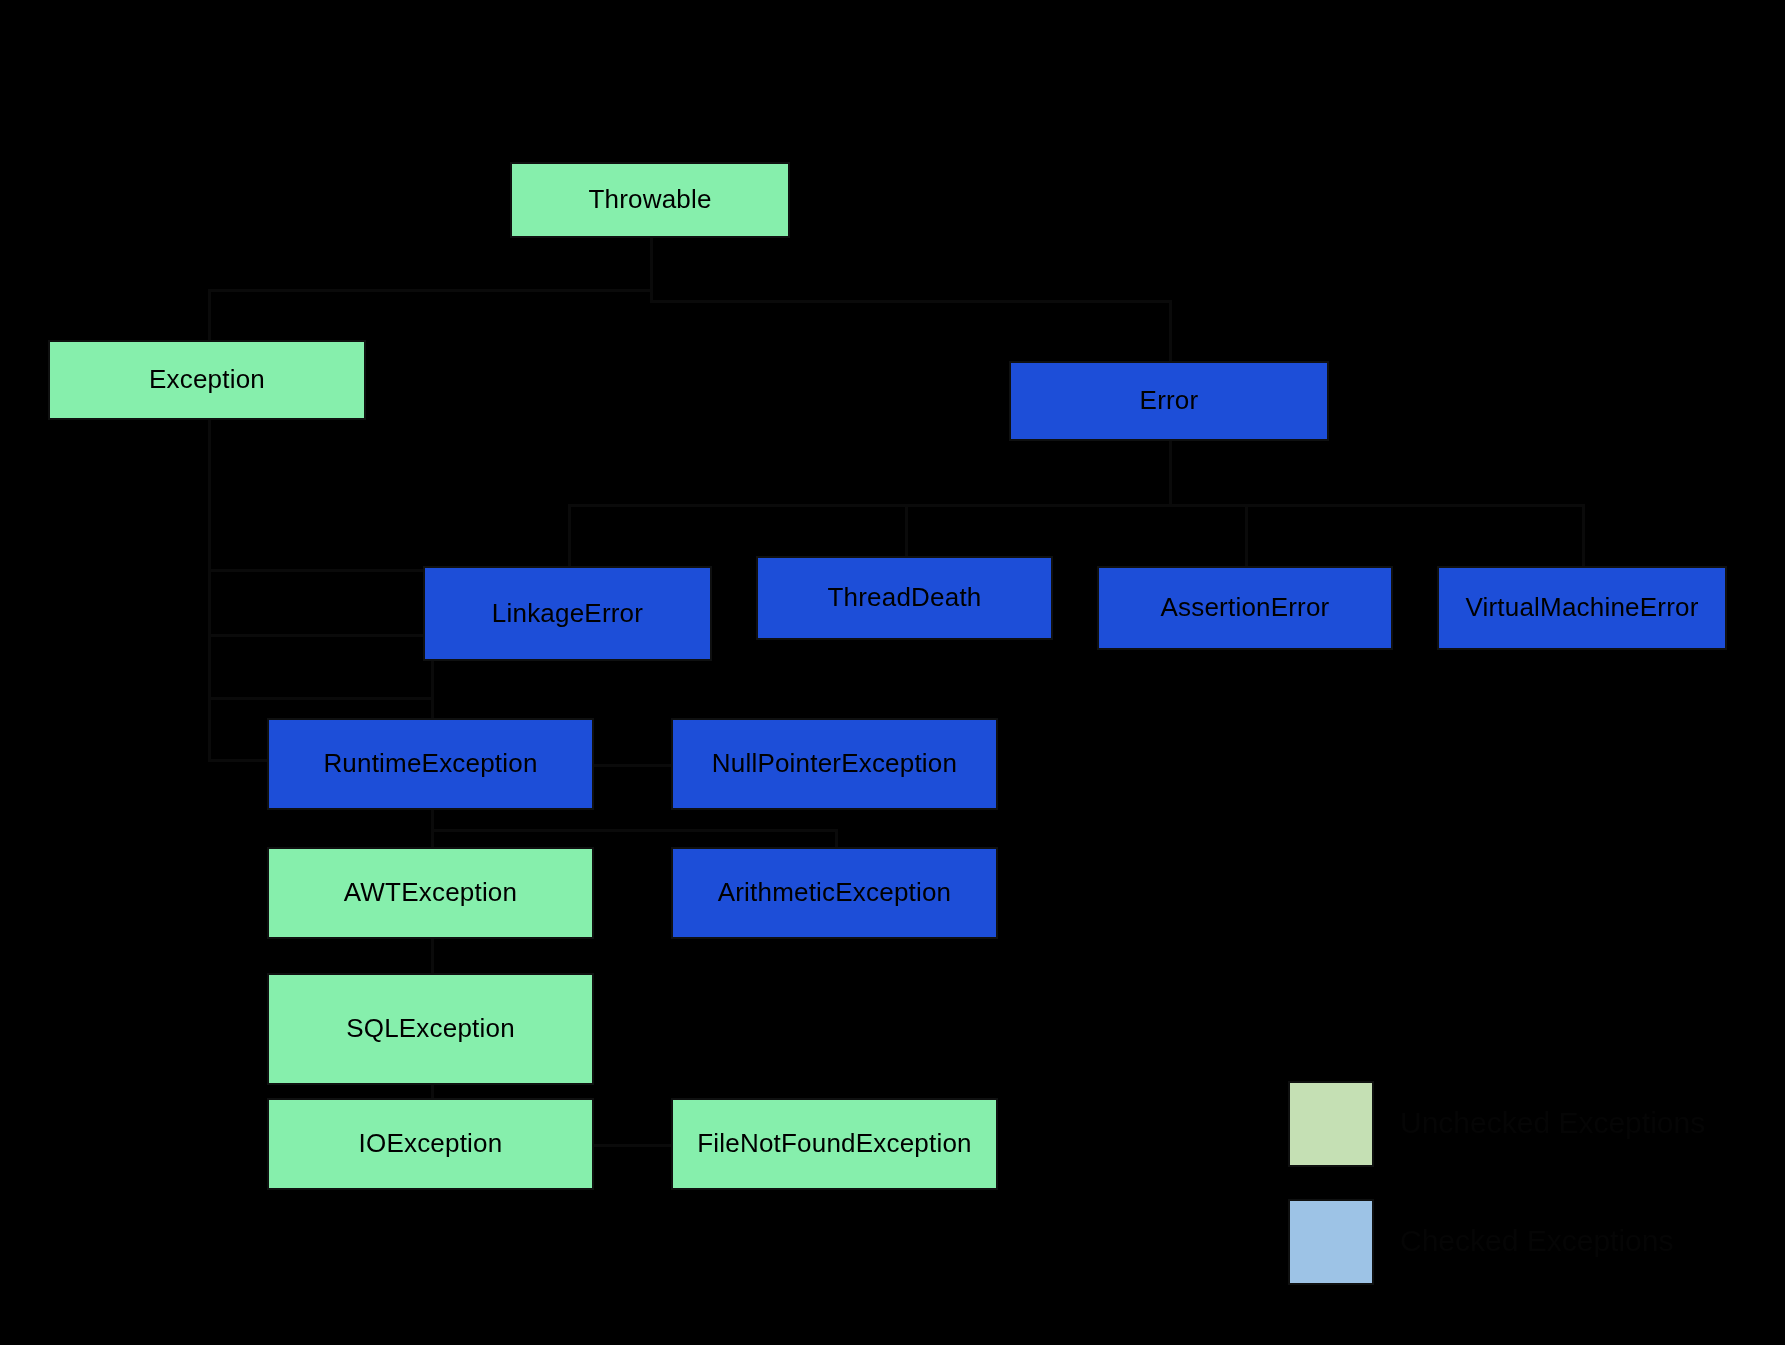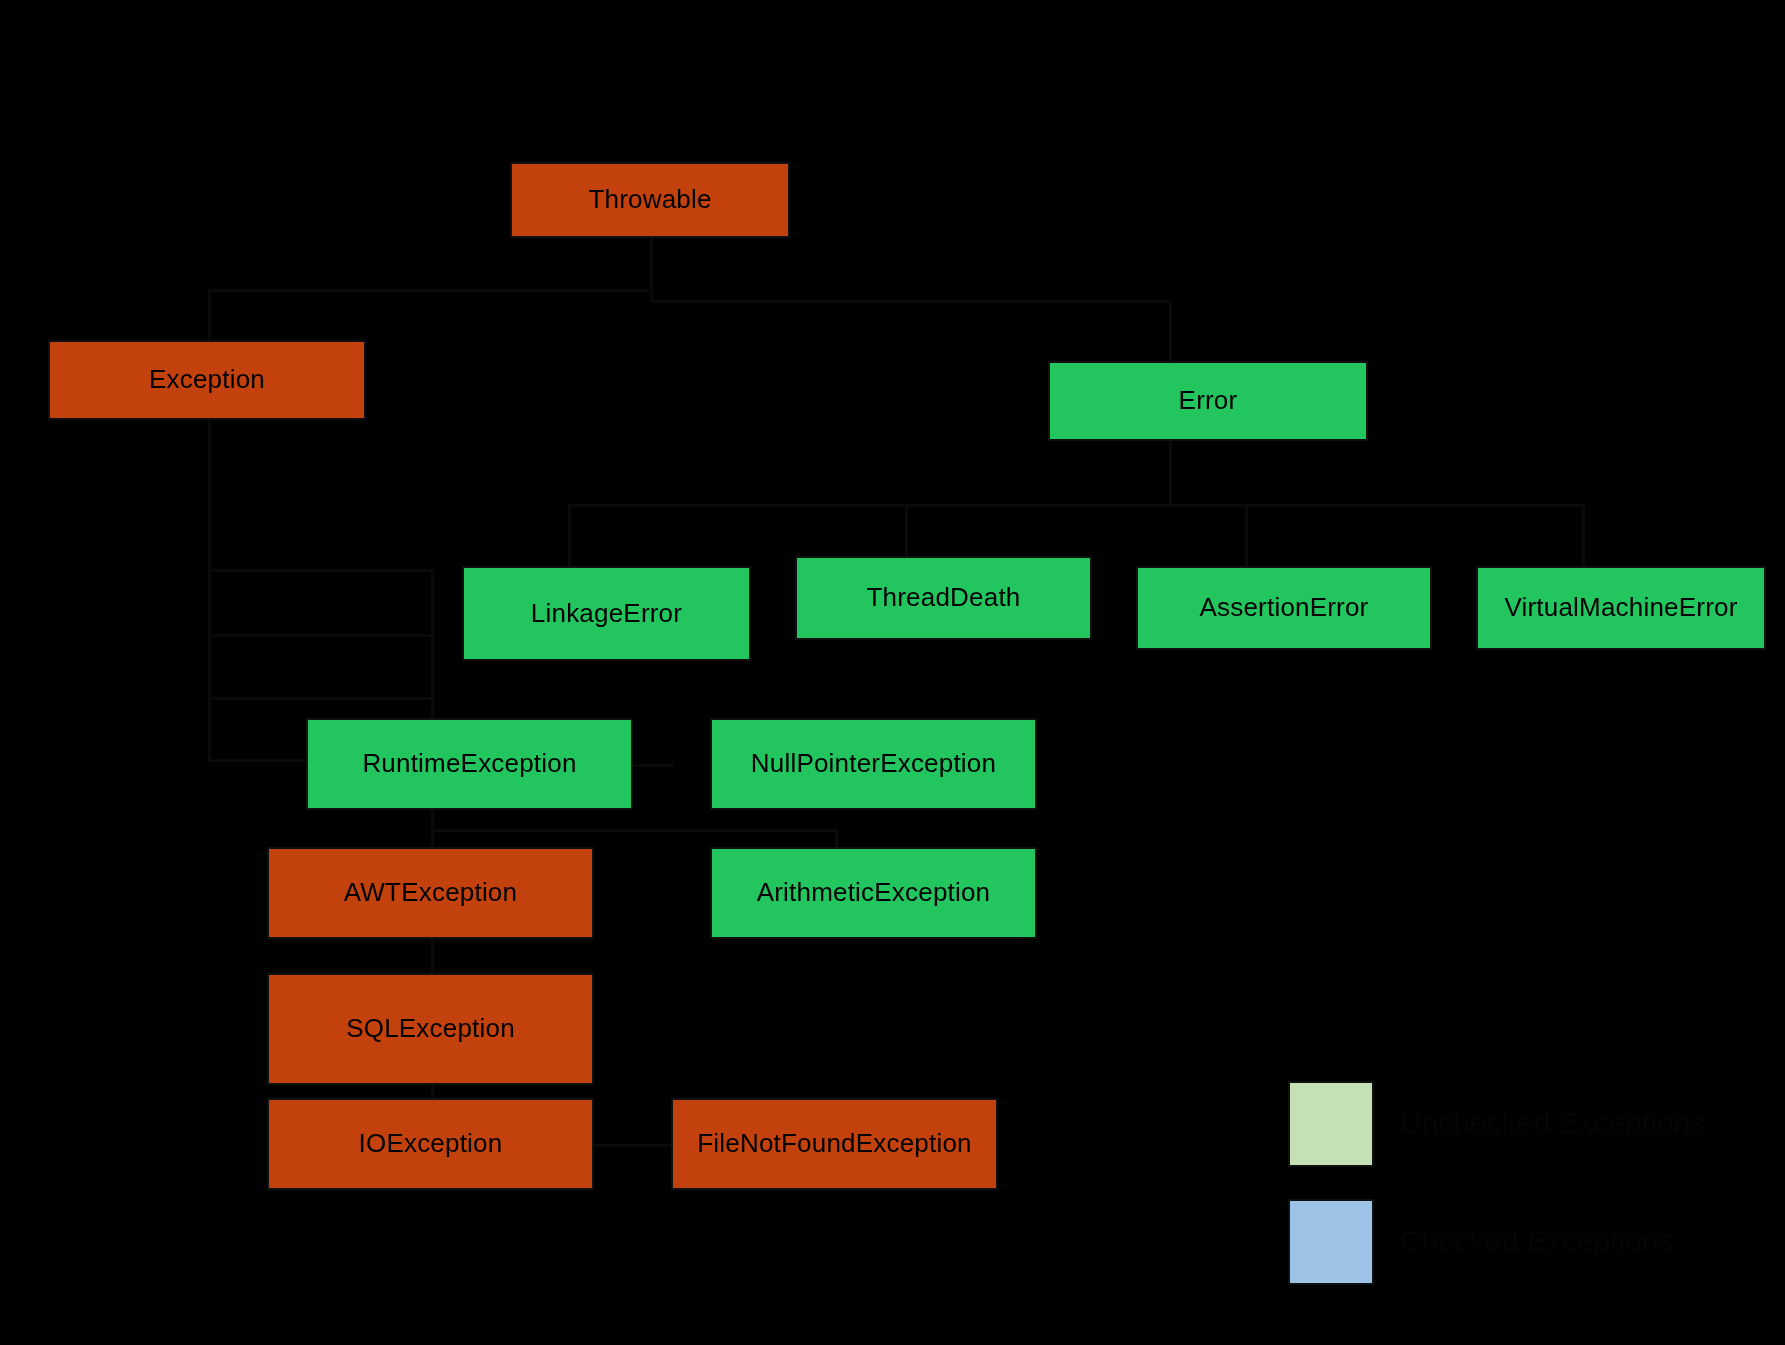--- a/index.html
+++ b/index.html
@@ -23,22 +23,22 @@
     align-items: center;
     justify-content: center;
     text-align: center;
     color: #000000;
     font-size: 26px;
     font-weight: 400;
     letter-spacing: 0.2px;
     line-height: 1.15;
     user-select: none;
   }
-  .node.blue  { background: #c2410c; }
-  .node.green { background: #22c55e; margin-left: 39px; }
+  .node.blue  { background: #86efac; }
+  .node.green { background: #1d4ed8; }
 
   
   .edge {
     position: absolute;
     background: #0a0a0a;
   }
   .edge.h { height: 3px; }
   .edge.v { width: 3px; }
 
   .legend-swatch {

